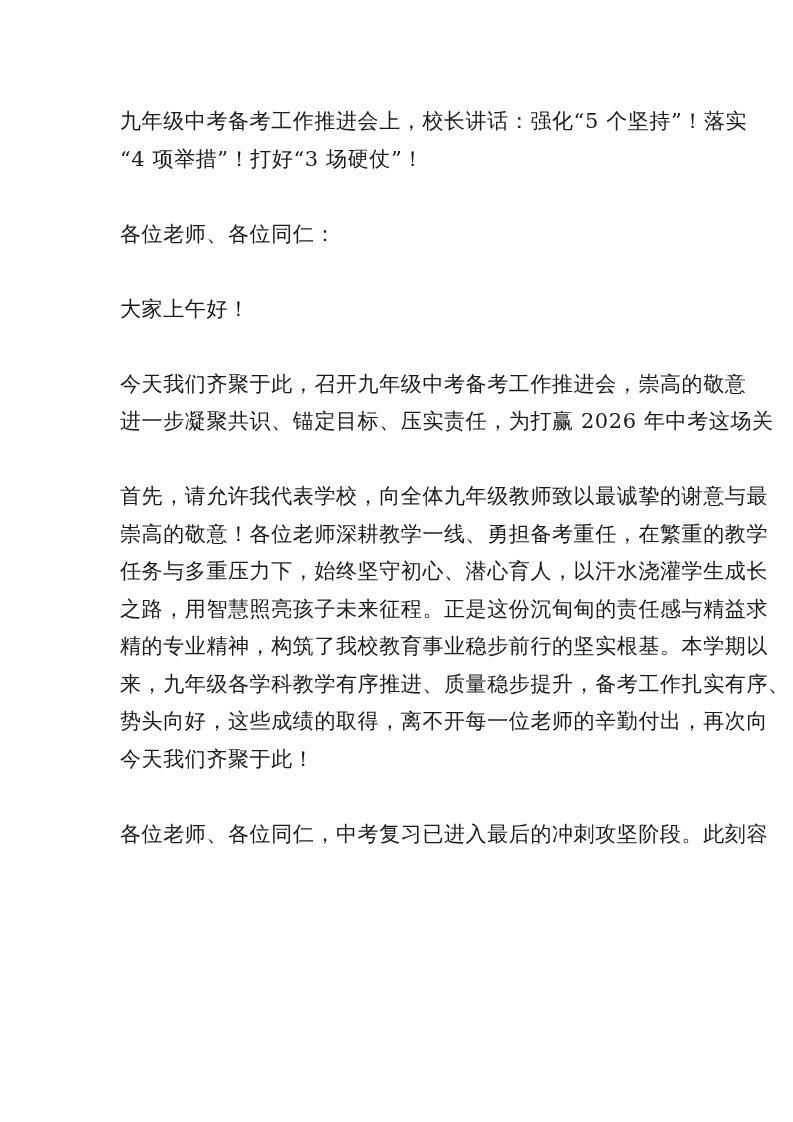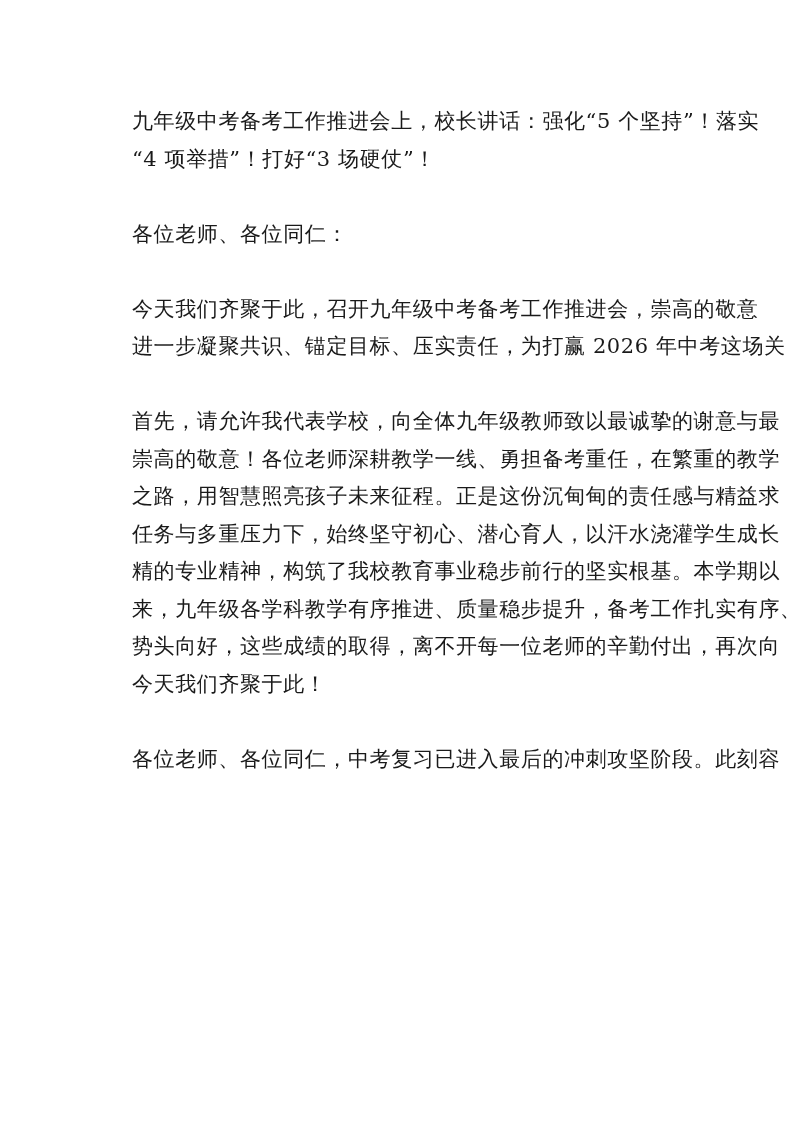--- a/index.html
+++ b/index.html
@@ -1,19 +1,19 @@
 <!DOCTYPE html>
 <html><head>
   <meta charset="utf-8">
   <style>
     html, body { margin: 0; padding: 0; background: #ffffff; }
     body { width: 793px; height: 1122px; overflow: hidden; position: relative; }
     .page {
       position: absolute;
-      left: 132px;
+      left: 120px;
       top: 103px;
       width: 560px;
       font-family: "DejaVu Serif", "Liberation Serif", serif;
       color: #1a1a1a;
       font-size: 21px;
       line-height: 37.5px;
     }
     .para { margin: 0 0 37.5px 0; }
     .line { display: block; white-space: nowrap; letter-spacing: 0.6px; }
   </style>
@@ -23,31 +23,34 @@
 <div class="page">
   <div class="para">
     <span class="line">九年级中考备考工作推进会上，校长讲话：强化“5 个坚持”！落实</span>
     <span class="line"> “4 项举措”！打好“3 场硬仗”！</span>
   </div>
 
   <div class="para">
     <span class="line">各位老师、各位同仁：</span>
   </div>
 
+  <div class="para">
+    <span class="line">大家上午好！</span>
+  </div>
 
   <div class="para">
     <span class="line">今天我们齐聚于此，召开九年级中考备考工作推进会，崇高的敬意</span>
     <span class="line">进一步凝聚共识、锚定目标、压实责任，为打赢 2026 年中考这场关</span>
   </div>
 
   <div class="para">
     <span class="line">首先，请允许我代表学校，向全体九年级教师致以最诚挚的谢意与最</span>
     <span class="line">崇高的敬意！各位老师深耕教学一线、勇担备考重任，在繁重的教学</span>
+    <span class="line">任务与多重压力下，始终坚守初心、潜心育人，以汗水浇灌学生成长</span>
     <span class="line">之路，用智慧照亮孩子未来征程。正是这份沉甸甸的责任感与精益求</span>
-    <span class="line">任务与多重压力下，始终坚守初心、潜心育人，以汗水浇灌学生成长</span>
     <span class="line">精的专业精神，构筑了我校教育事业稳步前行的坚实根基。本学期以</span>
     <span class="line">来，九年级各学科教学有序推进、质量稳步提升，备考工作扎实有序、</span>
     <span class="line">势头向好，这些成绩的取得，离不开每一位老师的辛勤付出，再次向</span>
     <span class="line">今天我们齐聚于此！</span>
   </div>
 
   <div class="para">
     <span class="line">各位老师、各位同仁，中考复习已进入最后的冲刺攻坚阶段。此刻容</span>
   </div>
 </div>

